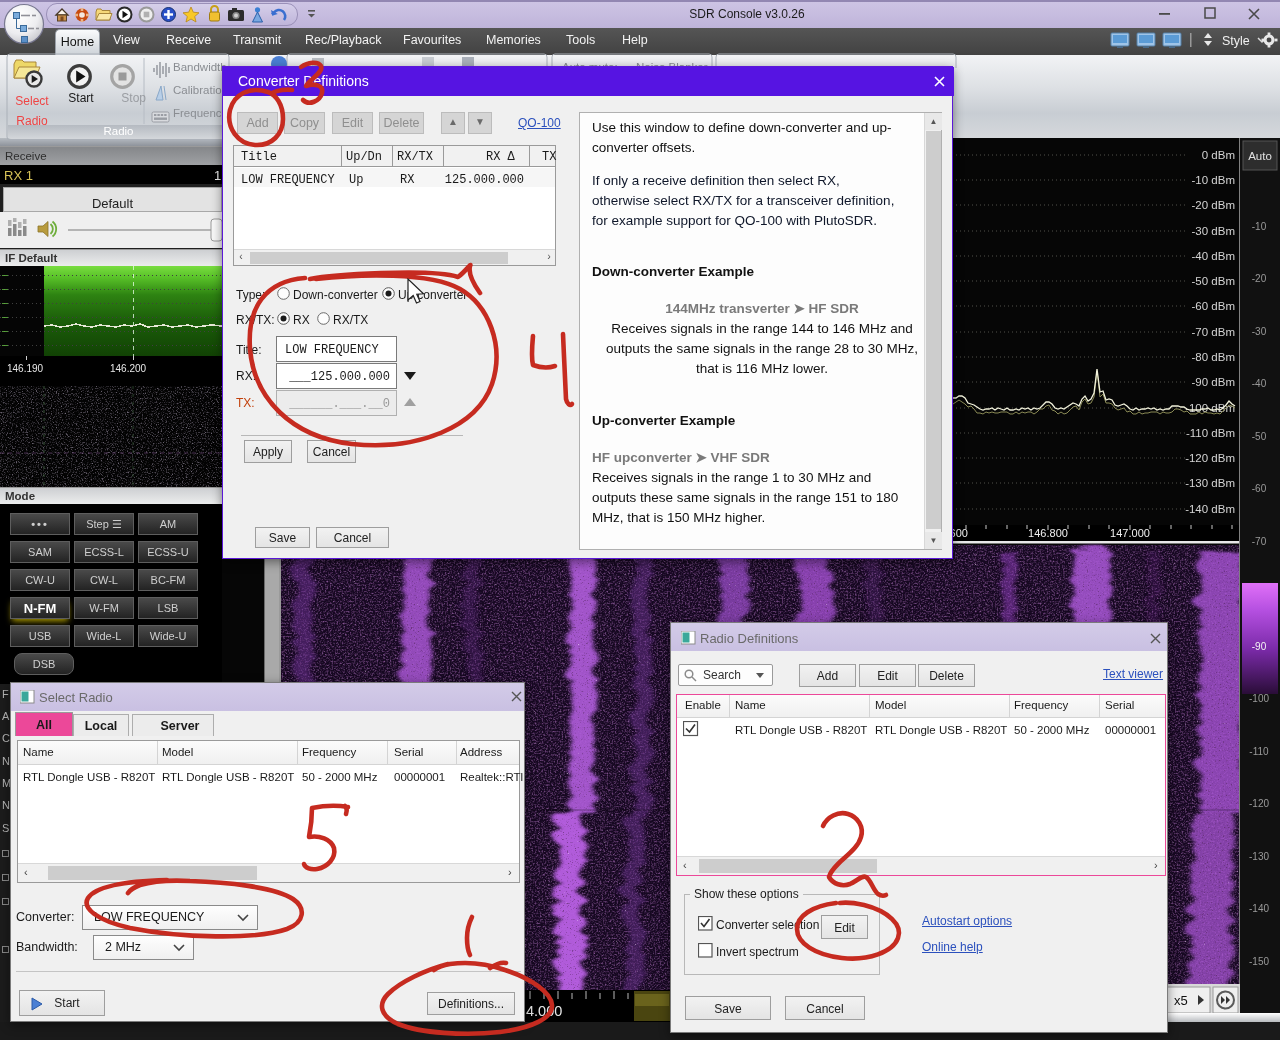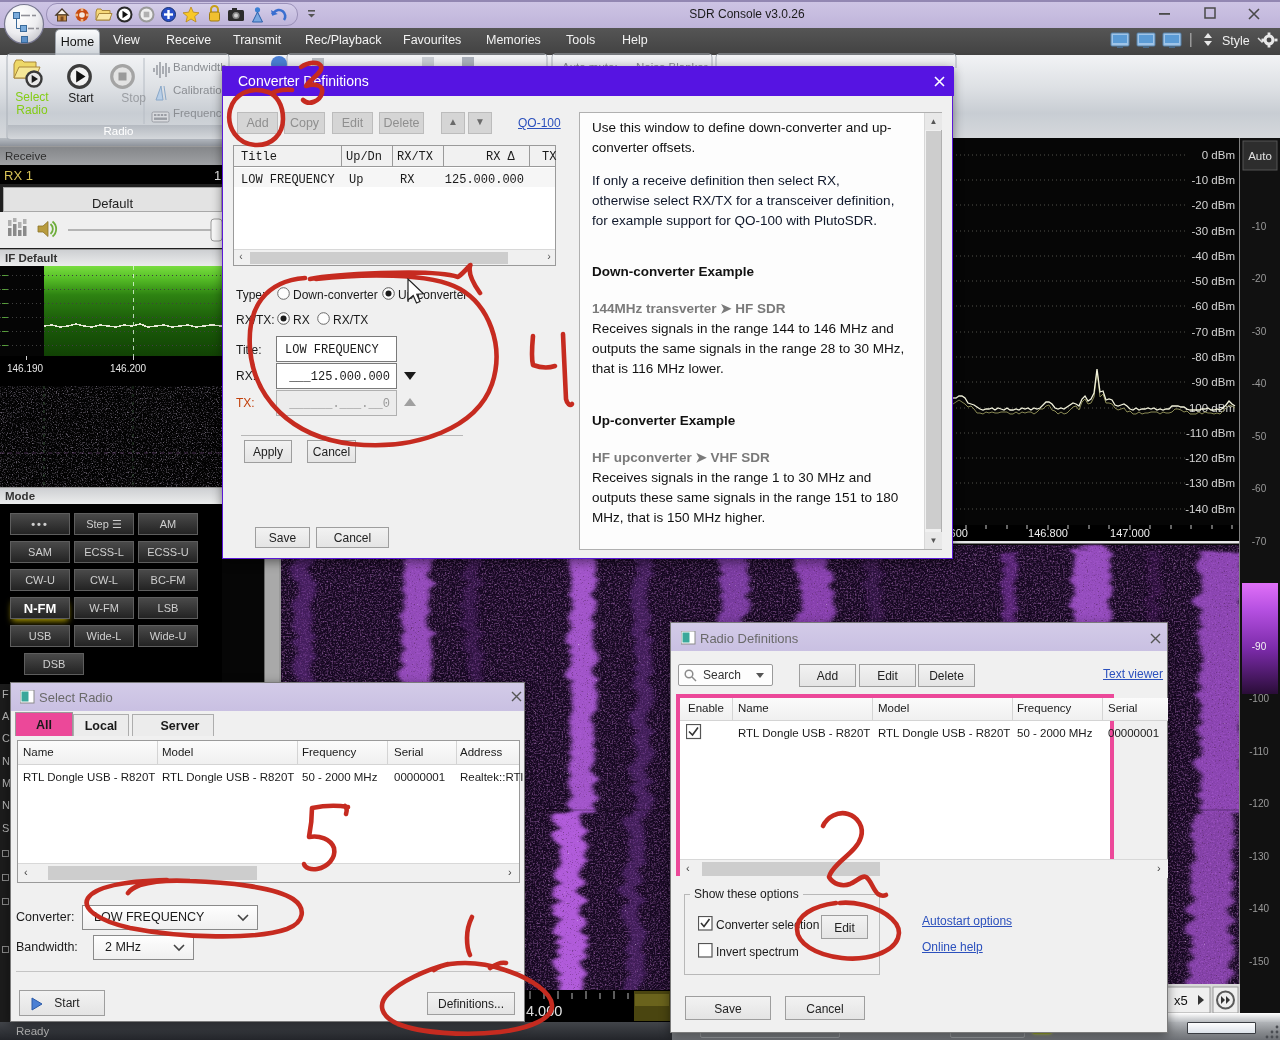--- a/index.html
+++ b/index.html
@@ -193,21 +193,21 @@
 
     <g transform="translate(111,13)">
         <circle cx="11.5" cy="11.5" r="10.8" fill="#e3e3e3" stroke="#a4a4a4" stroke-width="3.2"></circle>
         <rect x="7.5" y="7.5" width="8" height="8" fill="#9a9a9a"></rect>
       </g>
 
     <g transform="translate(152,58)" opacity="0">
         <rect width="2" height="2"></rect>
       </g>
   </svg>
-  <div class="abs" style="left:8px;top:91px;width:48px;text-align:center;font-size:12px;color:#84cc16;line-height:13px">Select<br>Radio</div>
+  <div class="abs" style="left:8px;top:91px;width:48px;text-align:center;font-size:12px;color:#ef4444;line-height:20px">Select<br>Radio</div>
   <div class="abs" style="left:58px;top:91px;width:46px;text-align:center;font-size:12px;color:#1a1a1a">Start</div>
   <div class="abs" style="left:100px;top:91px;width:46px;text-align:right;font-size:12px;color:#9a9da2">Stop</div>
 
   <svg class="abs" width="80" height="70" style="left:150px;top:58px">
     <g stroke="#9a9da4" stroke-width="1.6">
         <line x1="4" y1="10" x2="4" y2="14"></line>
         <line x1="7" y1="7" x2="7" y2="17"></line>
         <line x1="10" y1="4" x2="10" y2="20"></line>
         <line x1="13" y1="8" x2="13" y2="16"></line>
         <line x1="16" y1="5" x2="16" y2="19"></line>
@@ -331,21 +331,21 @@
       <div class="modebtn" style="left:138px;top:37px;">ECSS-U</div>
       <div class="modebtn" style="left:10px;top:65px;">CW-U</div>
       <div class="modebtn" style="left:74px;top:65px;">CW-L</div>
       <div class="modebtn" style="left:138px;top:65px;">BC-FM</div>
       <div class="modebtn" style="left:10px;top:93px;color:#fff;font-weight:bold;font-size:13px;padding-top:3px;box-shadow:0 4px 6px -2px rgba(200,180,0,0.9);">N-FM</div>
       <div class="modebtn" style="left:74px;top:93px;">W-FM</div>
       <div class="modebtn" style="left:138px;top:93px;">LSB</div>
       <div class="modebtn" style="left:10px;top:121px;">USB</div>
       <div class="modebtn" style="left:74px;top:121px;">Wide-L</div>
       <div class="modebtn" style="left:138px;top:121px;">Wide-U</div>
-      <div class="modebtn" style="left:24px;top:149px;">DSB</div>
+      <div class="modebtn" style="left:14px;top:149px;border-radius:8px;">DSB</div>
     </div>
   </div>
   <svg class="abs" id="mainarea" width="1058" height="884" style="left:222px;top:138px" font-family="Liberation Sans">
     <defs>
       <filter id="wfnoise" x="0" y="0" width="100%" height="100%">
         <feTurbulence type="fractalNoise" baseFrequency="0.6" numOctaves="2" seed="11"></feTurbulence>
         <feColorMatrix type="matrix" values="0 0 0 0 0.30  0 0 0 0 0.12  0 0 0 0 0.37  2.4 0 0 0 -1.1"></feColorMatrix>
       </filter>
       <filter id="speck" x="0" y="0" width="100%" height="100%">
         <feTurbulence type="fractalNoise" baseFrequency="0.9" numOctaves="2" seed="4"></feTurbulence>
@@ -537,39 +537,20 @@
       <div style="position:absolute;left:2px;top:48px">C</div>
       <div style="position:absolute;left:2px;top:71px">N</div>
       <div style="position:absolute;left:2px;top:93px">M</div>
       <div style="position:absolute;left:2px;top:115px">N</div>
       <div style="position:absolute;left:2px;top:138px">S</div>
     <div style="position:absolute;left:2px;top:166px;width:7px;height:7px;border:1px solid #888"></div>
     <div style="position:absolute;left:2px;top:190px;width:7px;height:7px;border:1px solid #888"></div>
     <div style="position:absolute;left:2px;top:214px;width:7px;height:7px;border:1px solid #888"></div>
     <div style="position:absolute;left:2px;top:262px;width:7px;height:7px;border:1px solid #888"></div>
   </div>
-  <div class="abs" id="statusbar" style="left:0;top:1022px;width:1280px;height:18px;background:linear-gradient(#42454a,#23252a);">
-    <div class="abs" style="left:16px;top:3px;color:#b0b0b0;font-size:11.5px;">Ready</div>
-    <div class="abs" style="left:672px;top:0;width:608px;height:18px;background:linear-gradient(#b2b5b9,#84878b 60%,#6e7176);"></div>
-    <div class="abs" style="left:700px;top:2px;width:140px;height:14px;border:1px solid #9a9da1;border-radius:2px;"></div>
-    <div class="abs" style="left:950px;top:2px;width:75px;height:14px;border:1px solid #9a9da1;border-radius:2px;"></div>
-    <div class="abs" style="left:1032px;top:5px;width:20px;height:7px;background:#9aa82a;border-radius:3px;box-shadow:0 0 3px #c8d830;"></div>
-    <div class="abs" style="left:1162px;top:1px;color:#f4f4f4;font-size:11px;">s</div>
-    <div class="abs" style="left:1187px;top:0;width:69px;height:12px;background:linear-gradient(#fdfdfe,#dde3ea);border:1.5px solid #3a3d42;border-radius:1px;"></div>
-    <svg class="abs" width="20" height="18" style="left:1262px;top:0">
-        <g fill="#4a4d52">
-          <circle cx="15" cy="15" r="1.4"></circle>
-          <circle cx="10" cy="15" r="1.4"></circle>
-          <circle cx="5" cy="15" r="1.4"></circle>
-          <circle cx="15" cy="10" r="1.4"></circle>
-          <circle cx="10" cy="10" r="1.4"></circle>
-          <circle cx="15" cy="5" r="1.4"></circle>
-        </g>
-      </svg>
-  </div>
   <div class="abs" style="left:1166px;top:1013px;width:114px;height:9px;background:linear-gradient(#ffffff,#b8bbbf);"></div>
 
   <div class="dlg" id="convdlg" style="left:222px;top:66px;width:731px;height:493px;border:1px solid #5b18d8;">
     <div class="abs" style="left:0;top:0;width:731px;height:29px;background:#5614e2;"></div>
     <div class="abs" style="left:15px;top:6px;color:#fff;font-size:14px;">Converter Definitions</div>
     <svg class="abs" width="16" height="16" style="left:709px;top:7px">
         <path d="M3 3 L12 12 M12 3 L3 12" stroke="#fff" stroke-width="1.6"></path>
       </svg>
 
     <div class="btn2" style="left:14px;top:45px;width:41px;height:22px;padding-top:3px;">Add</div>
@@ -644,21 +625,21 @@
 
     <div class="abs" style="left:356px;top:45px;width:363px;height:438px;background:#fdfdfd;border:1px solid #b0b0b0;">
       <div class="abs" style="left:344px;top:0;width:17px;height:436px;background:#f0f0f0;border-left:1px solid #d8d8d8;">
         <div style="position:absolute;left:0;top:0;width:17px;height:17px;background:#e8e8e8;color:#555;font-size:8px;text-align:center;line-height:17px;">▲</div>
         <div style="position:absolute;left:1px;top:18px;width:15px;height:398px;background:#cdcdcd;"></div>
         <div style="position:absolute;left:0;top:419px;width:17px;height:17px;background:#e8e8e8;color:#555;font-size:8px;text-align:center;line-height:17px;">▼</div>
       </div>
       <div class="abs" style="left:12px;top:5px;width:340px;font-size:13.5px;line-height:20px;color:#111;white-space:nowrap;">Use this window to define down-converter and up-<br>converter offsets.</div>
       <div class="abs" style="left:12px;top:58px;width:340px;font-size:13.5px;line-height:20px;color:#0f172a;white-space:nowrap;">If only a receive definition then select RX,<br>otherwise select RX/TX for a transceiver definition,<br>for example support for QO-100 with PlutoSDR.</div>
       <div class="abs" style="left:12px;top:151px;font-size:13.5px;font-weight:bold;color:#111;">Down-converter Example</div>
-      <div class="abs" style="left:12px;top:186px;width:340px;font-size:13.5px;line-height:20px;color:#111;white-space:nowrap;"><span style="color:#7a7a7a;font-weight:bold;">144MHz transverter ➤ HF SDR</span><br>Receives signals in the range 144 to 146 MHz and<br>outputs the same signals in the range 28 to 30 MHz,<br>that is 116 MHz lower.</div>
+      <div class="abs" style="left:12px;top:186px;width:340px;font-size:13.5px;line-height:20px;color:#111;white-space:nowrap;text-align:center;"><span style="color:#7a7a7a;font-weight:bold;">144MHz transverter ➤ HF SDR</span><br>Receives signals in the range 144 to 146 MHz and<br>outputs the same signals in the range 28 to 30 MHz,<br>that is 116 MHz lower.</div>
       <div class="abs" style="left:12px;top:300px;font-size:13.5px;font-weight:bold;color:#111;">Up-converter Example</div>
       <div class="abs" style="left:12px;top:335px;width:340px;font-size:13.5px;line-height:20px;color:#111;white-space:nowrap;"><span style="color:#7a7a7a;font-weight:bold;">HF upconverter ➤ VHF SDR</span><br>Receives signals in the range 1 to 30 MHz and<br>outputs these same signals in the range 151 to 180<br>MHz, that is 150 MHz higher.</div>
     </div>
   </div>
 
   <div class="dlg" id="seldlg" style="left:10px;top:682px;width:515px;height:340px;">
     <div class="dlgtitle"></div>
     <svg class="abs" width="15" height="14" style="left:9px;top:7px">
         <rect x="0" y="0" width="14" height="13" fill="#fff" stroke="#8a8a8a"></rect>
         <rect x="1.5" y="1.5" width="7" height="10" fill="#3aa89a"></rect>
@@ -740,21 +721,21 @@
       <span style="position:absolute;left:24px;top:3px;font-size:12px;color:#333;">Search</span>
       <svg width="9" height="6" style="position:absolute;right:7px;top:8px">
           <path d="M0 0 L8 0 L4 5 Z" fill="#555"></path>
         </svg>
     </div>
     <div class="btn" style="left:128px;top:41px;width:57px;height:23px;padding-top:4px;">Add</div>
     <div class="btn" style="left:188px;top:41px;width:57px;height:23px;padding-top:4px;">Edit</div>
     <div class="btn" style="left:247px;top:41px;width:57px;height:23px;padding-top:4px;">Delete</div>
     <div class="link" style="left:432px;top:44px;">Text viewer</div>
 
-    <div class="abs" style="left:5px;top:71px;width:438px;height:182px;background:#fff;border:4px solid #ec4899;font-size:11.5px;">
+    <div class="abs" style="left:5px;top:71px;width:490px;height:182px;background:#fff;border:1px solid #ec4899;font-size:11.5px;">
       <div class="abs" style="left:0;top:0;width:488px;height:23px;background:linear-gradient(#fbfbfb,#f0f0f0);border-bottom:1px solid #d4d4d4;"></div>
       <div class="abs" style="left:8px;top:4px;">Enable</div>
       <div class="abs" style="left:58px;top:4px;">Name</div>
       <div class="abs" style="left:198px;top:4px;">Model</div>
       <div class="abs" style="left:337px;top:4px;">Frequency</div>
       <div class="abs" style="left:428px;top:4px;">Serial</div>
       <div class="abs" style="left:52px;top:0;width:1px;height:23px;background:#d4d4d4"></div>
       <div class="abs" style="left:192px;top:0;width:1px;height:23px;background:#d4d4d4"></div>
       <div class="abs" style="left:332px;top:0;width:1px;height:23px;background:#d4d4d4"></div>
       <div class="abs" style="left:422px;top:0;width:1px;height:23px;background:#d4d4d4"></div>

